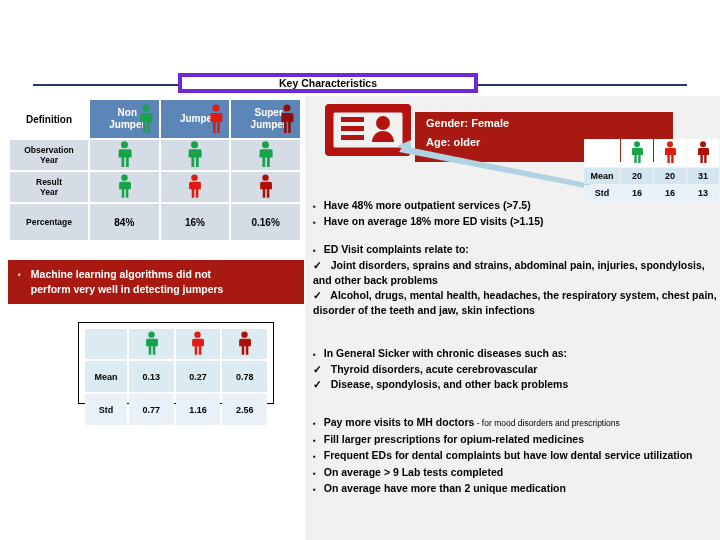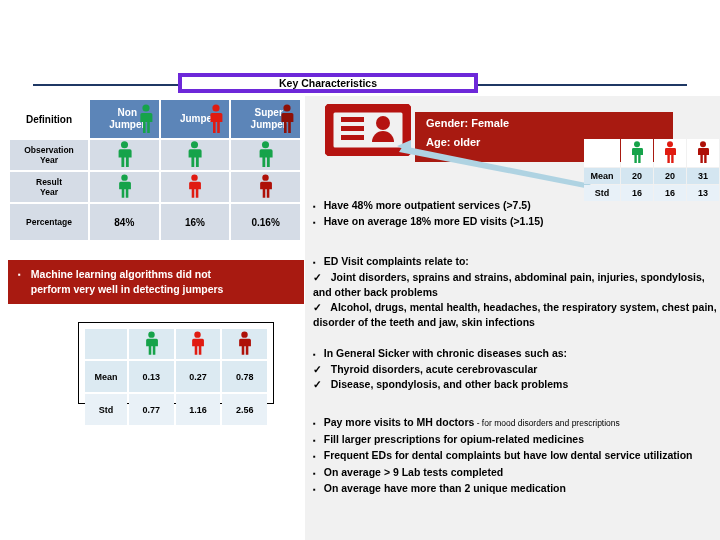--- a/index.html
+++ b/index.html
@@ -194,21 +194,21 @@
   .rt-fighdr { background: #ffffff; height: 28px; width: 32px; }
   .rt-blank  { background: #ffffff; height: 28px; width: 36px; }
   .rt-label  { background: #D4E6F1; font-weight: bold; height: 16px; color: #000; }
   .rt-label.alt { background: #E8F1F8; }
   .rt-val    { background: #D4E6F1; font-weight: bold; height: 16px; color: #000; }
   .rt-val.alt{ background: #E8F1F8; }
 
   
   .txt-block { position: absolute; color: #000; }
   .blk-a { left: 313px; top: 198px; width: 300px; font-size: 10.5px; font-weight: bold; line-height: 14px; }
-  .blk-b { left: 313px; top: 254px; width: 404px; font-size: 10.5px; font-weight: bold; line-height: 15px; }
+  .blk-b { left: 313px; top: 242px; width: 404px; font-size: 10.5px; font-weight: bold; line-height: 15px; }
   .blk-c { left: 313px; top: 346px; width: 404px; font-size: 10.5px; font-weight: bold; line-height: 15px; }
   .blk-d { left: 313px; top: 415px; width: 404px; font-size: 10.5px; font-weight: bold; line-height: 15.5px; }
   .li { display: block; }
   .li .b { margin-right: 5px; font-size: 8px; }
   .li .chk { margin-right: 6px; }
   .thin { font-weight: normal; font-size: 8.5px; }
 </style>
 </head>
 <body>
 

